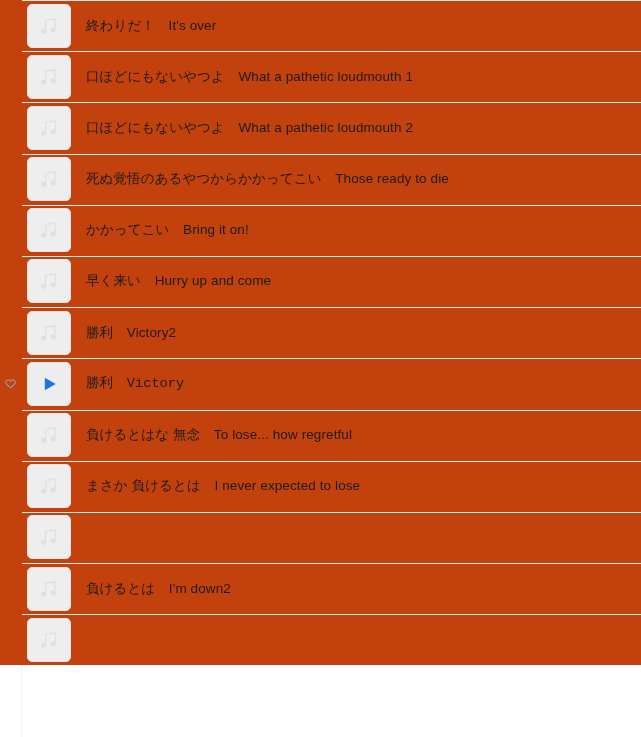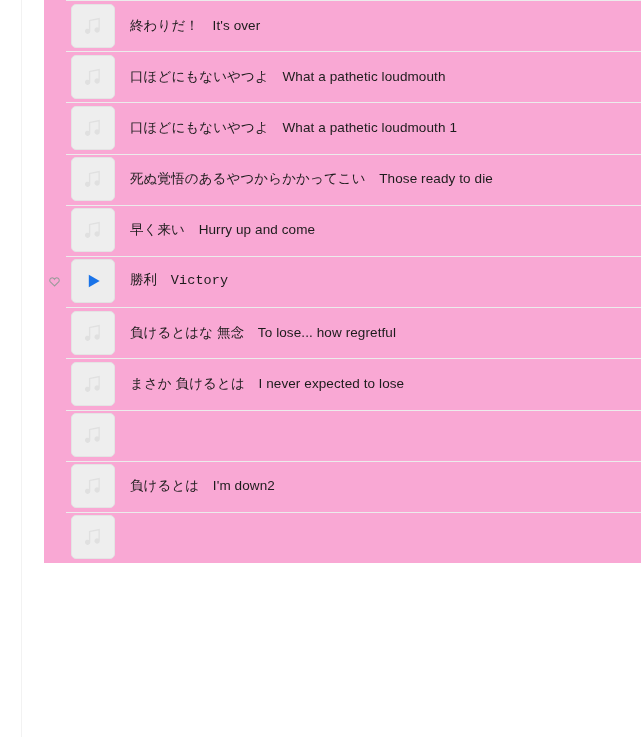--- a/index.html
+++ b/index.html
@@ -36,22 +36,21 @@
     position: absolute;
     left: 0;
     top: 0;
     width: 641px;
   }
 
   .track-row {
     position: relative;
     height: 51.2px;
     box-sizing: border-box;
-    background: #f9a8d4;
-    margin-left: 44px;
+    background: #c2410c;
   }
 
   
   .track-row::before {
     content: "";
     position: absolute;
     left: 22px;
     right: 0;
     top: 0;
     height: 1px;
@@ -141,60 +140,86 @@
       <div class="track-row">
         <div class="fav-cell"></div>
         <div class="thumb">
           <span class="note-icon">
             <svg width="22" height="22" viewBox="0 0 24 24" aria-hidden="true">
               <path fill="#e0e0e0" d="M9 17.2V6.6l9-1.8v9.1a2.9 2.9 0 1 0 1.4 2.5V3L7.6 5.4v9.9A2.9 2.9 0 1 0 9 17.8z"></path>
             </svg>
           </span>
         </div>
         <div class="title-cell">
-          <span class="title-text">口ほどにもないやつよ　What a pathetic loudmouth</span>
-        </div>
-      </div>
-      <div class="track-row">
-        <div class="fav-cell"></div>
-        <div class="thumb">
-          <span class="note-icon">
-            <svg width="22" height="22" viewBox="0 0 24 24" aria-hidden="true">
-              <path fill="#e0e0e0" d="M9 17.2V6.6l9-1.8v9.1a2.9 2.9 0 1 0 1.4 2.5V3L7.6 5.4v9.9A2.9 2.9 0 1 0 9 17.8z"></path>
-            </svg>
-          </span>
-        </div>
-        <div class="title-cell">
           <span class="title-text">口ほどにもないやつよ　What a pathetic loudmouth 1</span>
         </div>
       </div>
       <div class="track-row">
         <div class="fav-cell"></div>
         <div class="thumb">
           <span class="note-icon">
             <svg width="22" height="22" viewBox="0 0 24 24" aria-hidden="true">
               <path fill="#e0e0e0" d="M9 17.2V6.6l9-1.8v9.1a2.9 2.9 0 1 0 1.4 2.5V3L7.6 5.4v9.9A2.9 2.9 0 1 0 9 17.8z"></path>
             </svg>
           </span>
         </div>
         <div class="title-cell">
+          <span class="title-text">口ほどにもないやつよ　What a pathetic loudmouth 2</span>
+        </div>
+      </div>
+      <div class="track-row">
+        <div class="fav-cell"></div>
+        <div class="thumb">
+          <span class="note-icon">
+            <svg width="22" height="22" viewBox="0 0 24 24" aria-hidden="true">
+              <path fill="#e0e0e0" d="M9 17.2V6.6l9-1.8v9.1a2.9 2.9 0 1 0 1.4 2.5V3L7.6 5.4v9.9A2.9 2.9 0 1 0 9 17.8z"></path>
+            </svg>
+          </span>
+        </div>
+        <div class="title-cell">
           <span class="title-text">死ぬ覚悟のあるやつからかかってこい　Those ready to die</span>
         </div>
       </div>
       <div class="track-row">
         <div class="fav-cell"></div>
         <div class="thumb">
           <span class="note-icon">
             <svg width="22" height="22" viewBox="0 0 24 24" aria-hidden="true">
               <path fill="#e0e0e0" d="M9 17.2V6.6l9-1.8v9.1a2.9 2.9 0 1 0 1.4 2.5V3L7.6 5.4v9.9A2.9 2.9 0 1 0 9 17.8z"></path>
             </svg>
           </span>
         </div>
         <div class="title-cell">
+          <span class="title-text">かかってこい　Bring it on!</span>
+        </div>
+      </div>
+      <div class="track-row">
+        <div class="fav-cell"></div>
+        <div class="thumb">
+          <span class="note-icon">
+            <svg width="22" height="22" viewBox="0 0 24 24" aria-hidden="true">
+              <path fill="#e0e0e0" d="M9 17.2V6.6l9-1.8v9.1a2.9 2.9 0 1 0 1.4 2.5V3L7.6 5.4v9.9A2.9 2.9 0 1 0 9 17.8z"></path>
+            </svg>
+          </span>
+        </div>
+        <div class="title-cell">
           <span class="title-text">早く来い　Hurry up and come</span>
+        </div>
+      </div>
+      <div class="track-row">
+        <div class="fav-cell"></div>
+        <div class="thumb">
+          <span class="note-icon">
+            <svg width="22" height="22" viewBox="0 0 24 24" aria-hidden="true">
+              <path fill="#e0e0e0" d="M9 17.2V6.6l9-1.8v9.1a2.9 2.9 0 1 0 1.4 2.5V3L7.6 5.4v9.9A2.9 2.9 0 1 0 9 17.8z"></path>
+            </svg>
+          </span>
+        </div>
+        <div class="title-cell">
+          <span class="title-text">勝利　Victory2</span>
         </div>
       </div>
       <div class="track-row active">
         <div class="fav-cell">
           <span class="heart-icon">
             <svg width="13" height="13" viewBox="0 0 24 24" aria-hidden="true">
               <path fill="none" stroke="#9a9a9a" stroke-width="1.9" d="M12 20.2 4.3 12.8a4.6 4.6 0 1 1 7.7-4.9 4.6 4.6 0 1 1 7.7 4.9z"></path>
             </svg>
           </span>
         </div>

